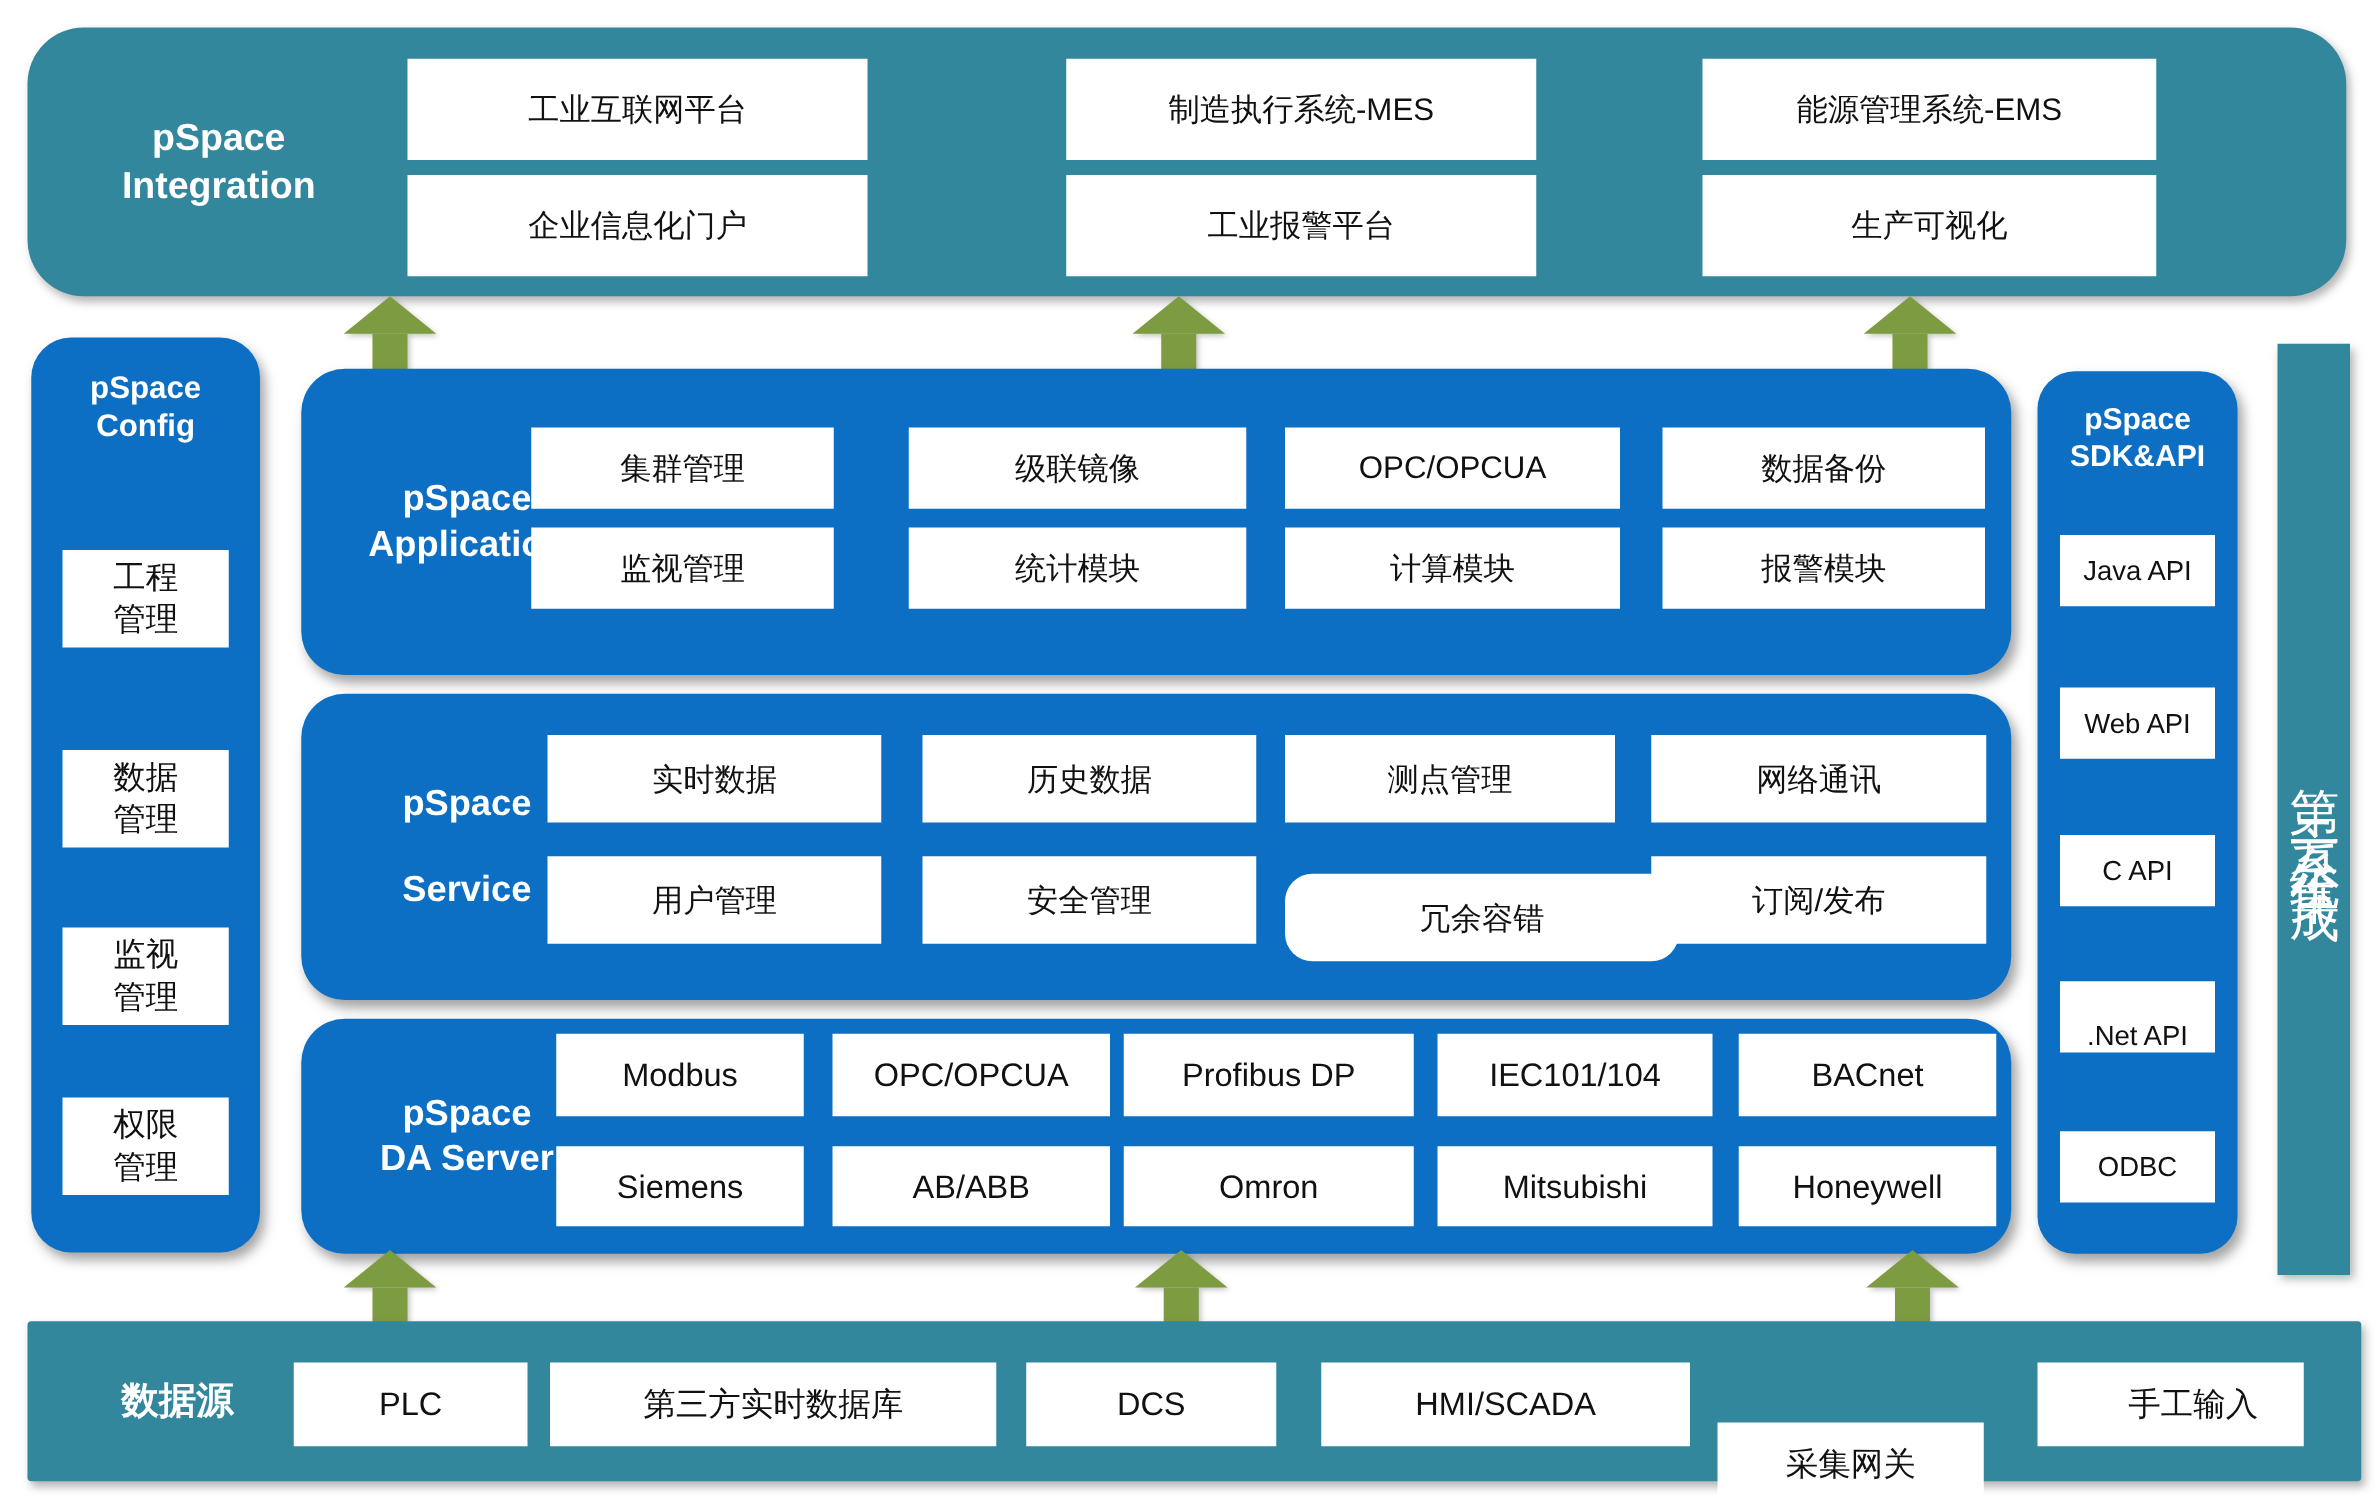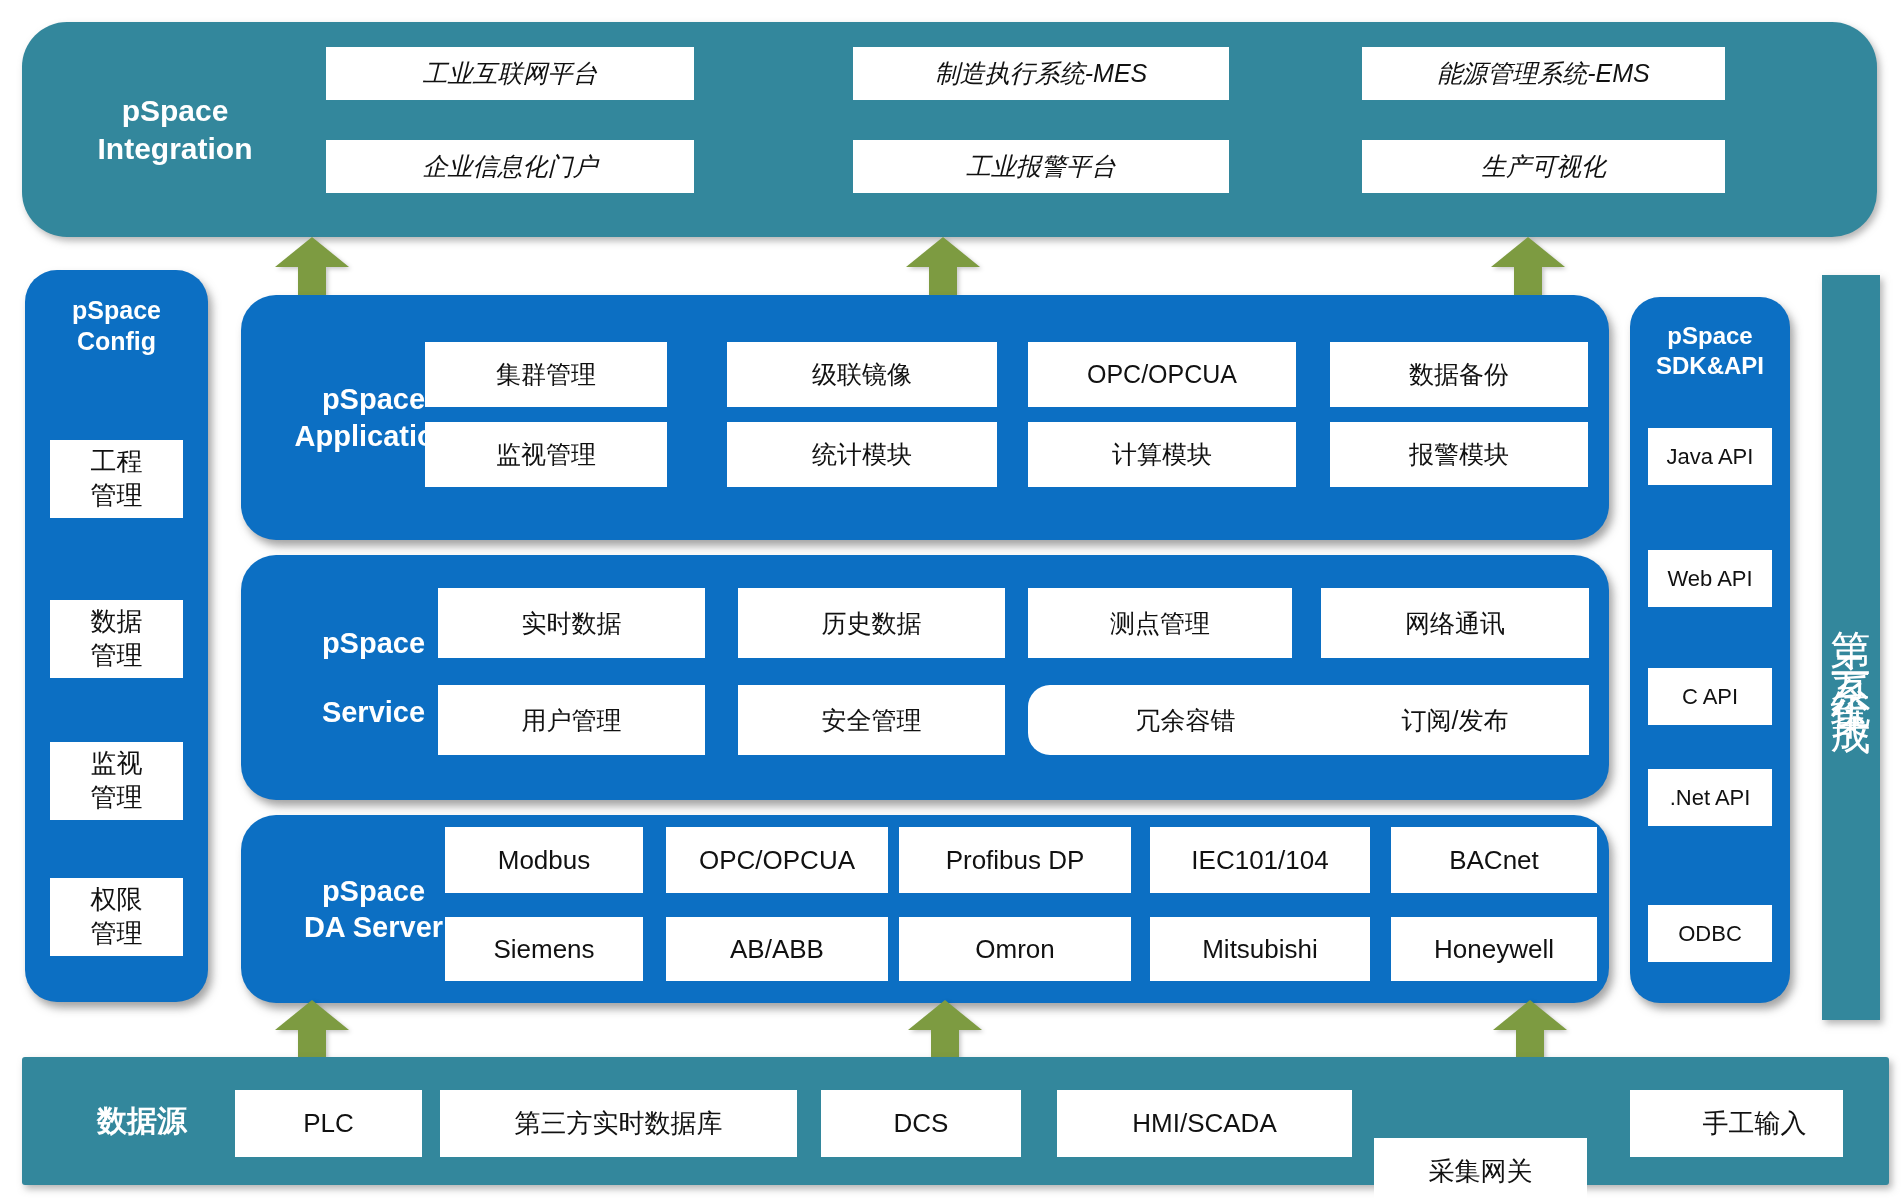--- a/index.html
+++ b/index.html
@@ -13,21 +13,21 @@
   .wbox{position:absolute;background:#ffffff;display:flex;align-items:center;justify-content:center;
         color:#111;text-align:center;box-sizing:border-box;}
   .wbox span{white-space:nowrap;}
 
   .title{color:#fff;font-weight:bold;text-align:center;line-height:1.25;}
   .vcenter{position:absolute;top:0;bottom:0;display:flex;flex-direction:column;justify-content:center;align-items:center;}
 
   
   #integration{left:22px;top:22px;width:1855px;height:215px;border-radius:45px;}
   #integration .title{font-size:30px;}
-  #integration .wbox{height:53px;font-size:25px;font-style:italic;}
+  #integration .wbox{height:81px;font-size:25px;}
 
   
   .arrow-up{position:absolute;width:76px;display:flex;flex-direction:column;align-items:center;
             filter:drop-shadow(2px 2px 2px rgba(0,0,0,.22));}
   .arrow-head{width:0;height:0;border-left:37px solid transparent;border-right:37px solid transparent;
               border-bottom:30px solid var(--green);}
   .arrow-stem{width:28px;background:var(--green);}
 
   
   #config{left:25px;top:270px;width:183px;height:732px;border-radius:32px;}
@@ -172,21 +172,21 @@
       </div>
     <div class="wbox" style="left:1080px;top:33px;width:268px;height:70px;">
         <span>网络通讯</span>
       </div>
     <div class="wbox" style="left:197px;top:130px;width:267px;height:70px;">
         <span>用户管理</span>
       </div>
     <div class="wbox" style="left:497px;top:130px;width:267px;height:70px;">
         <span>安全管理</span>
       </div>
-    <div class="wbox" style="left:787px;top:130px;width:315px;height:70px;border-radius:22px;">
+    <div class="wbox" style="left:787px;top:144px;width:315px;height:70px;border-radius:22px;">
         <span>冗余容错</span>
       </div>
     <div class="wbox" style="left:1080px;top:130px;width:268px;height:70px;">
         <span>订阅/发布</span>
       </div>
   </div>
 
   <div id="daserver" class="panel blue mid">
     <div class="vcenter title">
       <div>pSpace</div>
@@ -231,21 +231,21 @@
     </div>
     <div class="wbox" style="top:131px;">
         <span>Java API</span>
       </div>
     <div class="wbox" style="top:253px;">
         <span>Web API</span>
       </div>
     <div class="wbox" style="top:371px;">
         <span>C API</span>
       </div>
-    <div class="wbox" style="top:472px;">
+    <div class="wbox" style="top:488px;align-items:flex-end;">
         <span>.Net API</span>
       </div>
     <div class="wbox" style="top:608px;">
         <span>ODBC</span>
       </div>
   </div>
 
   <div id="thirdparty" class="panel teal">
     <span>第三方系统集成</span>
   </div>

